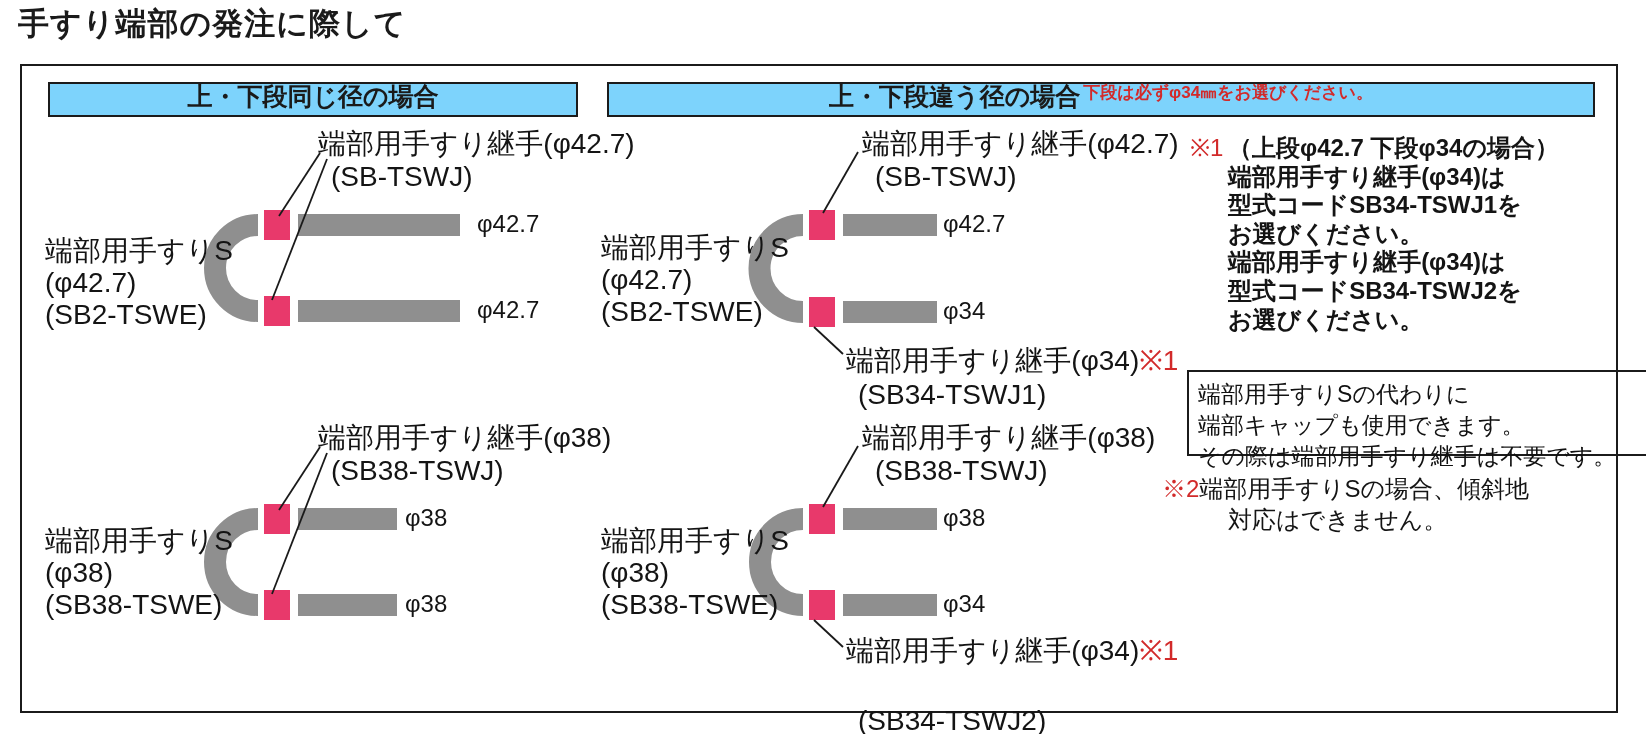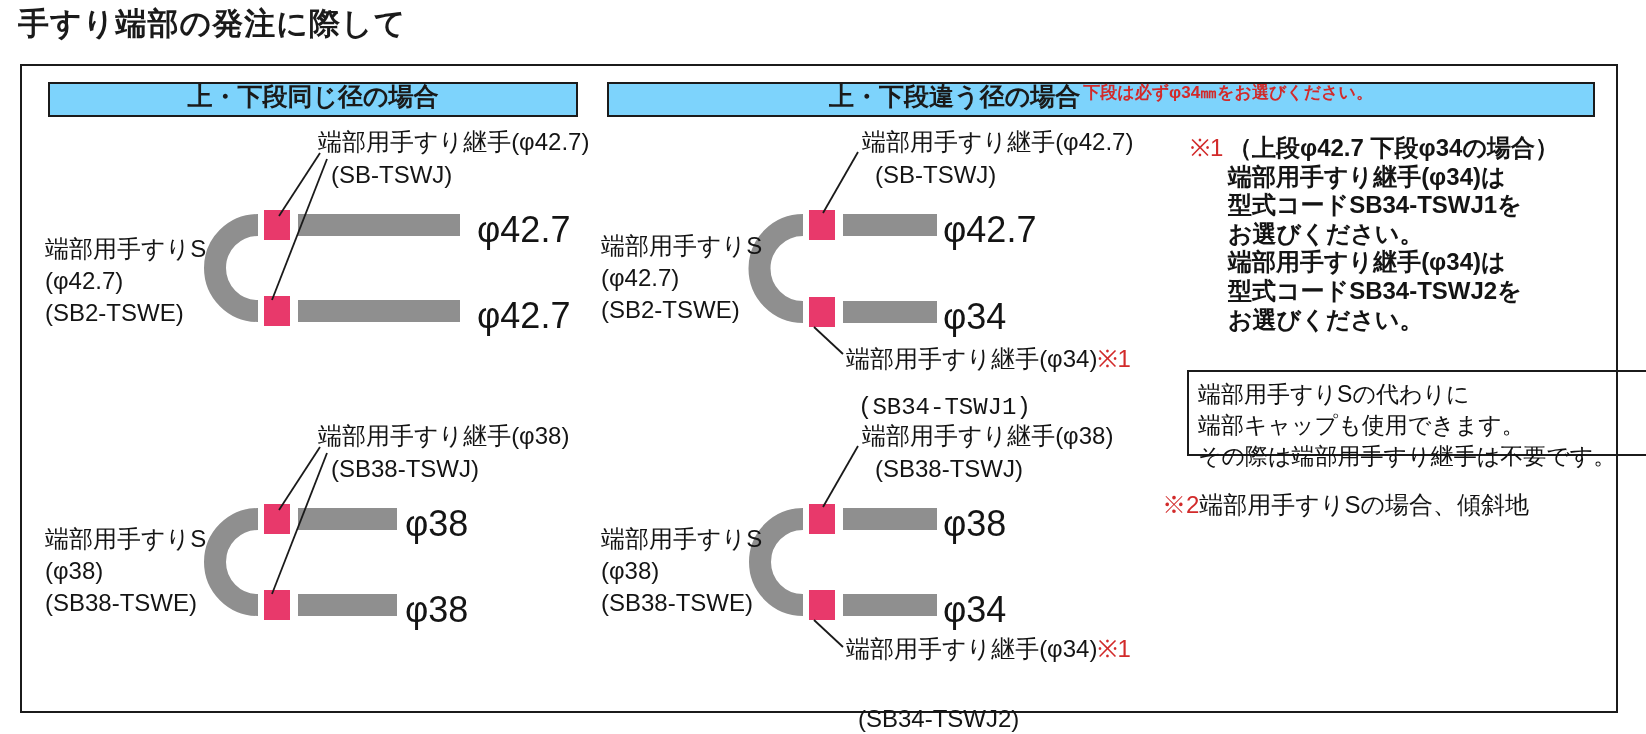--- a/index.html
+++ b/index.html
@@ -5,22 +5,22 @@
   html,body { margin:0; padding:0; background:#ffffff; }
   body { font-family: "Liberation Sans", sans-serif; }
   #page {
     position:relative; width:1646px; height:734px; background:#ffffff; overflow:hidden;
     color:#111;
   }
   .abs { position:absolute; white-space:nowrap; line-height:1; }
   .ttl { font-size:31px; font-weight:bold; letter-spacing:1px; color:#1a1a1a; }
   .hdr { font-size:25px; font-weight:bold; color:#1a1a1a; }
   .hdr-note { font-size:17px; font-weight:bold; }
-  .lbl { font-size:24px; color:#141414; }
-  .dia { font-size:36px; color:#141414; }
+  .lbl { font-size:28px; color:#141414; }
+  .dia { font-size:24px; color:#141414; }
   .note { font-size:24px; color:#141414; }
   .red { color:#d22a2a; }
   .frame { border:2px solid #1b1b1b; background:transparent; }
   .hdrbox { border:2px solid #1b1b1b; background:#7dd3fc; display:flex; align-items:flex-start; justify-content:center; }
   .rail { fill:none; stroke:#8f8f8f; stroke-width:22; }
   .bar { fill:#8f8f8f; }
   .joint { fill:#e8396b; }
   .ldr { stroke:#1a1a1a; stroke-width:1.8; }
   .note1-lines div { line-height:28.6px; }
   .capbox { border:2px solid #1b1b1b; padding:7px 0 0 9px; font-size:23px; line-height:31px; }
@@ -103,21 +103,21 @@
   <div class="abs dia" style="left:405px; top:592px;">φ38</div>
 
   <div class="abs lbl" style="left:862px; top:130px;">端部用手すり継手(φ42.7)</div>
   <div class="abs lbl" style="left:875px; top:163px;">(SB-TSWJ)</div>
   <div class="abs lbl" style="left:601px; top:234px;">端部用手すりS</div>
   <div class="abs lbl" style="left:601px; top:266px;">(φ42.7)</div>
   <div class="abs lbl" style="left:601px; top:298px;">(SB2-TSWE)</div>
   <div class="abs dia" style="left:943px; top:212px;">φ42.7</div>
   <div class="abs dia" style="left:943px; top:299px;">φ34</div>
   <div class="abs lbl" style="left:846px; top:347px;"><span>端部用手すり継手(φ34)</span><span class="red">※1</span></div>
-  <div class="abs lbl" style="left:858px; top:396px;font-family:Liberation Mono, monospace;">(SB34-TSWJ1)</div>
+  <div class="abs lbl" style="left:858px; top:381px;">(SB34-TSWJ1)</div>
 
   <div class="abs lbl" style="left:862px; top:424px;">端部用手すり継手(φ38)</div>
   <div class="abs lbl" style="left:875px; top:457px;">(SB38-TSWJ)</div>
   <div class="abs lbl" style="left:601px; top:527px;">端部用手すりS</div>
   <div class="abs lbl" style="left:601px; top:559px;">(φ38)</div>
   <div class="abs lbl" style="left:601px; top:591px;">(SB38-TSWE)</div>
   <div class="abs dia" style="left:943px; top:506px;">φ38</div>
   <div class="abs dia" style="left:943px; top:592px;">φ34</div>
   <div class="abs lbl" style="left:846px; top:637px;"><span>端部用手すり継手(φ34)</span><span class="red">※1</span></div>
   <div class="abs lbl" style="left:858px; top:671px;margin-top:36px;">(SB34-TSWJ2)</div>
@@ -132,15 +132,16 @@
     <div>型式コードSB34-TSWJ2を</div>
     <div>お選びください。</div>
   </div>
 
   <div class="abs capbox" style="left:1187px; top:370px; width:492px; height:86px; box-sizing:border-box;">
     <div>端部用手すりSの代わりに</div>
     <div>端部キャップも使用できます。</div>
     <div>その際は端部用手すり継手は不要です。</div>
   </div>
 
-  <div class="abs note" style="left:1162px; top:477px;margin-top:16px;"><span class="red">※2</span><span>端部用手すりSの場合、傾斜地</span></div>
+  <div class="abs note" style="left:1162px; top:477px;"><span class="red">※2</span><span>端部用手すりSの場合、傾斜地</span></div>
+  <div class="abs note" style="left:1228px; top:508px;">対応はできません。</div>
 
 </div>
 
 </body></html>

